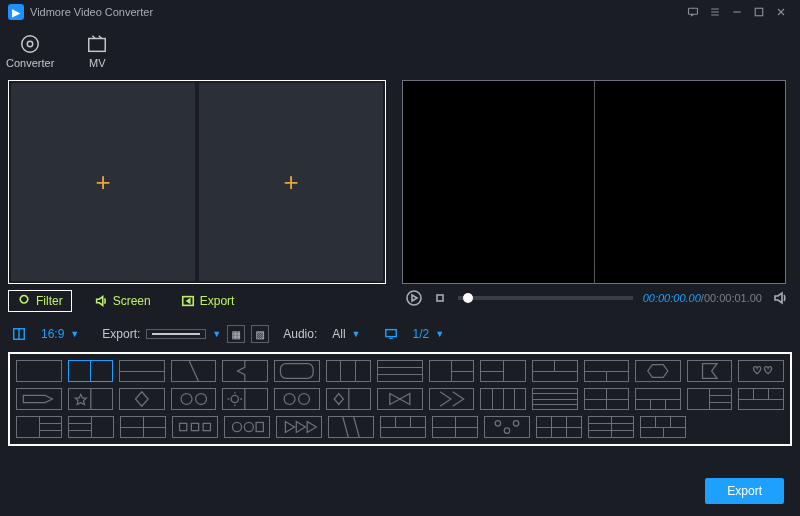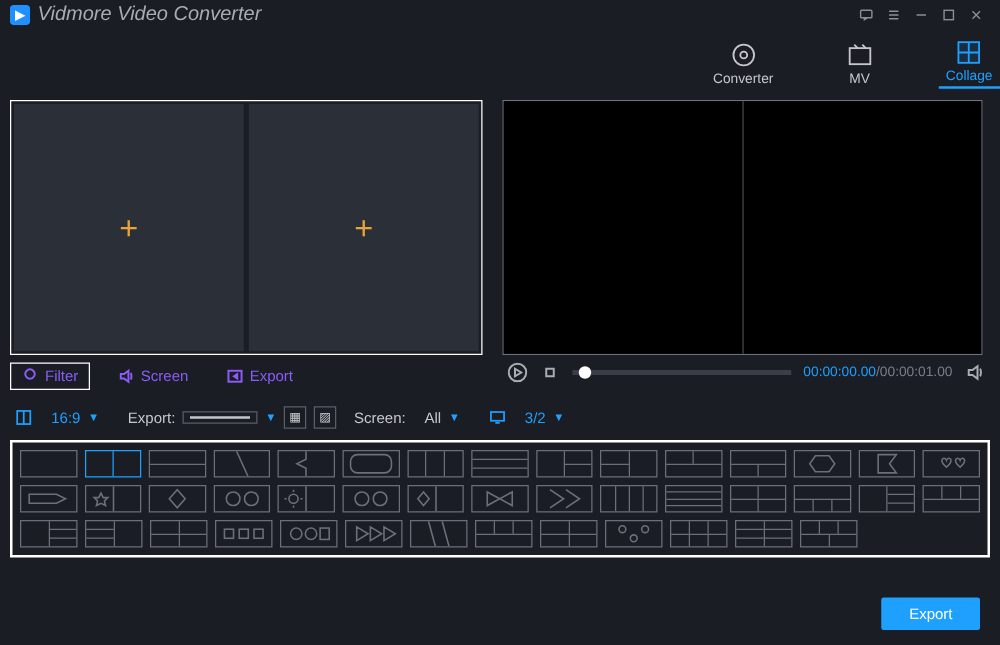--- a/index.html
+++ b/index.html
@@ -18,34 +18,34 @@
     height: 24px;
     display: flex;
     align-items: center;
     padding: 0 8px;
   }
   .titlebar .logo {
     width: 16px; height: 16px; background: #1e90ff; border-radius: 3px;
     display: flex; align-items: center; justify-content: center;
     color: #fff; font-size: 10px; font-weight: bold; margin-right: 6px;
   }
-  .titlebar .title { font-size: 16px; color: #a9acb3; font-style: italic; }
+  .titlebar .title { font-size: 11px; color: #a9acb3; }
   .titlebar .spacer { flex: 1; }
   .titlebar .win-btn {
     width: 22px; height: 20px; display: flex; align-items: center; justify-content: center;
     color: #8a8e97; font-size: 12px; cursor: pointer;
   }
   .titlebar .win-btn svg { width: 12px; height: 12px; stroke: #8a8e97; fill:none; stroke-width:1.5; }
 
   
   .topnav {
     height: 52px;
     display: flex;
-    justify-content: flex-end;
-    gap: 46px;
+    justify-content: flex-start;
+    gap: 20px;
     align-items: center;
   }
   .nav-item {
     display: flex; flex-direction: column; align-items: center; gap: 2px;
     color: #c5c7cc; cursor: pointer; font-size: 11px;
     padding: 2px 6px 0 6px;
   }
   .nav-item.active { color: #1ea0ff; border-bottom: 2px solid #1ea0ff; padding-bottom: 2px;}
   .nav-item .nav-icon { width: 22px; height: 22px; display:flex; align-items:center; justify-content:center; }
   .nav-item.active .nav-icon svg { stroke:#1ea0ff; fill:#1ea0ff20;}
@@ -96,42 +96,42 @@
 
   
   .tabrow {
     display: flex;
     gap: 14px;
     padding: 6px 0 2px 0;
   }
   .tab-btn {
     display: flex; align-items: center; gap: 5px;
     cursor: pointer; font-size: 12px; padding: 3px 8px;
-    color: #8b5cf6;
+    color: #bef264;
   }
   .tab-btn.primary { color: #1ea0ff; }
   .tab-btn.boxed { border: 1px solid #fff; }
   .tab-btn svg { width:14px; height:14px; stroke:currentColor; fill:none; stroke-width:1.8;}
 
   
   .playback {
     display:flex;
     align-items:center;
     gap:10px;
     padding: 6px 4px 0 4px;
     font-size:11px;
   }
   .playback .pb-btn { width:16px; height:16px; display:flex; align-items:center; justify-content:center; cursor:pointer;}
   .playback .pb-btn svg { width:16px; height:16px; stroke:#a9acb3; fill:none; stroke-width:1.6;}
   .playback .track {
     flex:1; height:4px; background:#3a3e47; position:relative; cursor:pointer;
   }
   .playback .thumb { position:absolute; left:5px; top:-3px; width:10px; height:10px; border-radius:50%; background:#fff;}
   .playback .time { color:#7a7e88; }
-  .playback .time .cur { color:#1ea0ff; }
+  .playback .time .cur { color:#1ea0ff;font-style:italic; }
 
   
   .options {
     display:flex;
     align-items:center;
     gap:14px;
     padding: 10px 12px 6px 12px;
     font-size:12px;
   }
   .options .grp { display:flex; align-items:center; gap:6px;}
@@ -234,29 +234,20 @@
     <span>Converter</span>
   </div>
   <div class="nav-item">
     <span class="nav-icon">
         <svg viewBox="0 0 24 24">
           <rect x="3" y="6" width="18" height="14"></rect>
           <path d="M7 3l3 3M14 3l3 3"></path>
         </svg>
       </span>
     <span>MV</span>
-  </div>
-  <div class="nav-item active">
-    <span class="nav-icon">
-        <svg viewBox="0 0 24 24">
-          <rect x="3" y="3" width="18" height="18"></rect>
-          <path d="M12 3v18M3 12h18"></path>
-        </svg>
-      </span>
-    <span>Collage</span>
   </div>
 </div>
 
 <div class="main">
   <div class="left-panel">
     <div class="collage-canvas">
       <div class="slot">
           <span class="plus">+</span>
         </div>
       <div class="slot">
@@ -330,33 +321,33 @@
       </span>
   </div>
   <div class="grp">
     <span>Export:</span>
     <span class="border-line"></span>
     <span class="chev">▼</span>
     <span class="sqbtn">▦</span>
     <span class="sqbtn">▨</span>
   </div>
   <div class="grp">
-    <span>Screen:</span>
+    <span>Audio:</span>
     <span class="dd">
         <span>All</span> 
         <span class="chev">▼</span>
       </span>
   </div>
   <div class="grp">
     <svg width="14" height="14" viewBox="0 0 16 16" style="stroke:#1ea0ff;fill:none;stroke-width:1.6">
         <rect x="2" y="3" width="12" height="8"></rect>
         <path d="M6 13h4"></path>
       </svg>
     <span class="dd blue">
-        <span>3/2</span> 
+        <span>1/2</span> 
         <span class="chev">▼</span>
       </span>
   </div>
 </div>
 
 <div class="templates">
   <div class="trow">
     <div class="tcell"></div>
     <div class="tcell active">
         <div class="f"></div>

